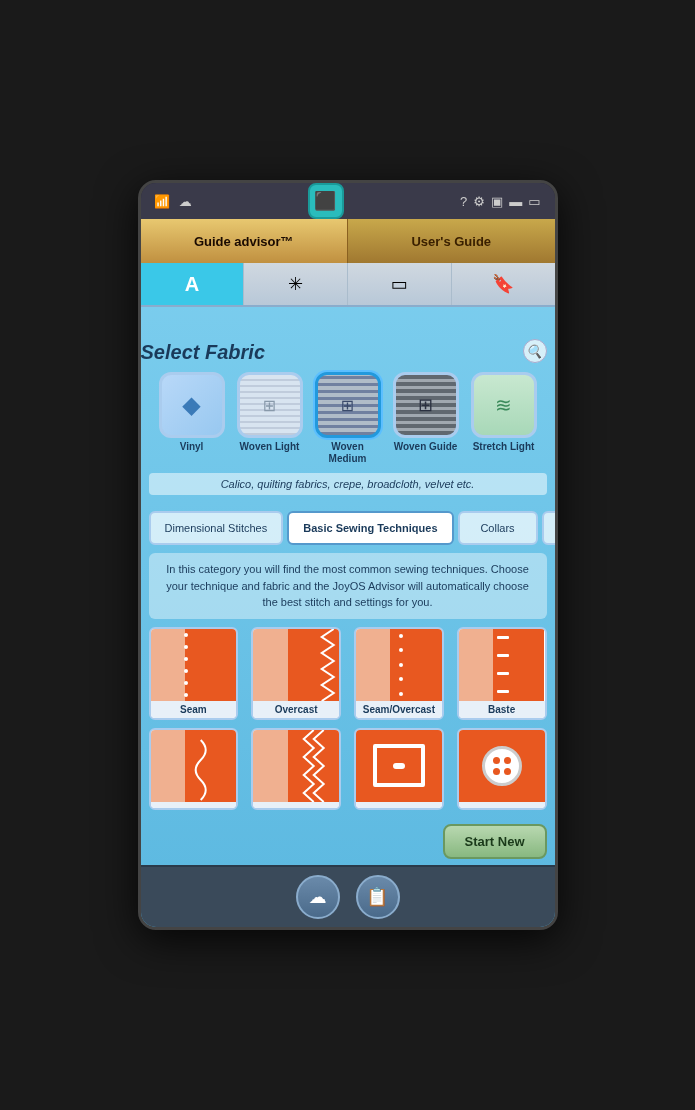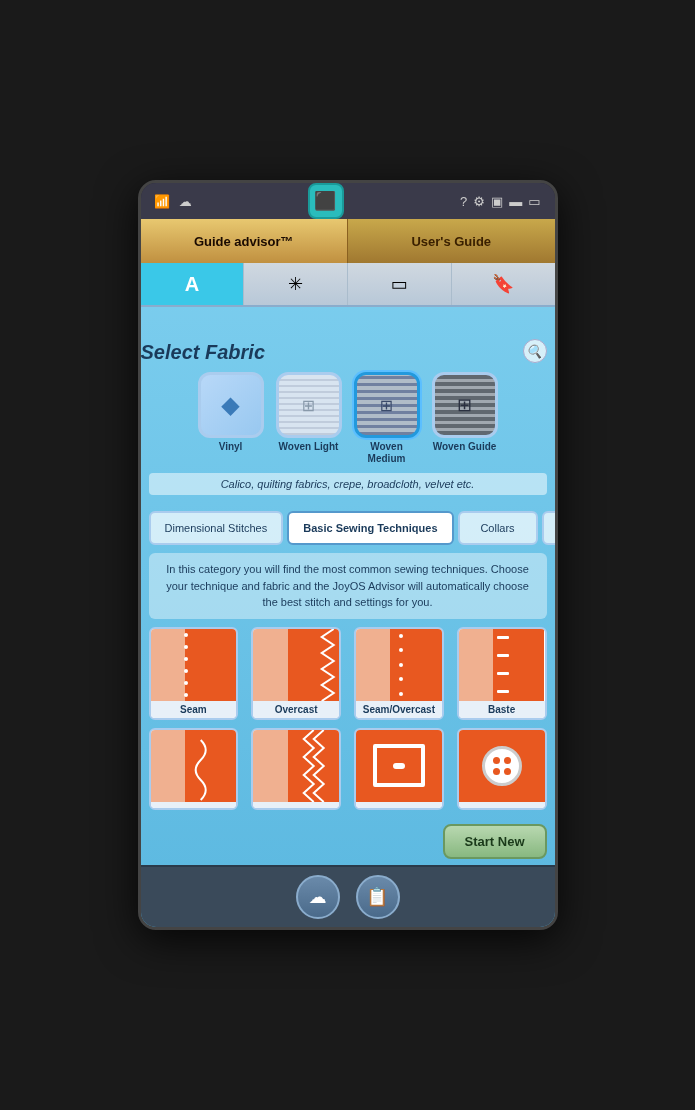--- a/index.html
+++ b/index.html
@@ -397,20 +397,24 @@
           <span class="fabric-label">Woven<br>Medium</span>
         </div>
 
         <div class="fabric-item">
           <div class="fabric-swatch" style="background: repeating-linear-gradient(0deg,#606870 0,#606870 4px,#a0a8b0 4px,#a0a8b0 7px),repeating-linear-gradient(90deg,#585e68 0,#585e68 4px,#989ea8 4px,#989ea8 7px);">
             <span style="font-size:18px;color:#2a3040;z-index:1;">⊞</span>
           </div>
           <span class="fabric-label">Woven Guide</span>
         </div>
 
+        <div class="fabric-item">
+          <div class="fabric-swatch stretch-light-pattern"></div>
+          <span class="fabric-label">Stretch Light</span>
+        </div>
       </div>
 
       <div class="fabric-description">
         <span>Calico, quilting fabrics, crepe, broadcloth, velvet etc.</span>
       </div>
     </div>
 
     <div>
 
       <div class="technique-tabs">

